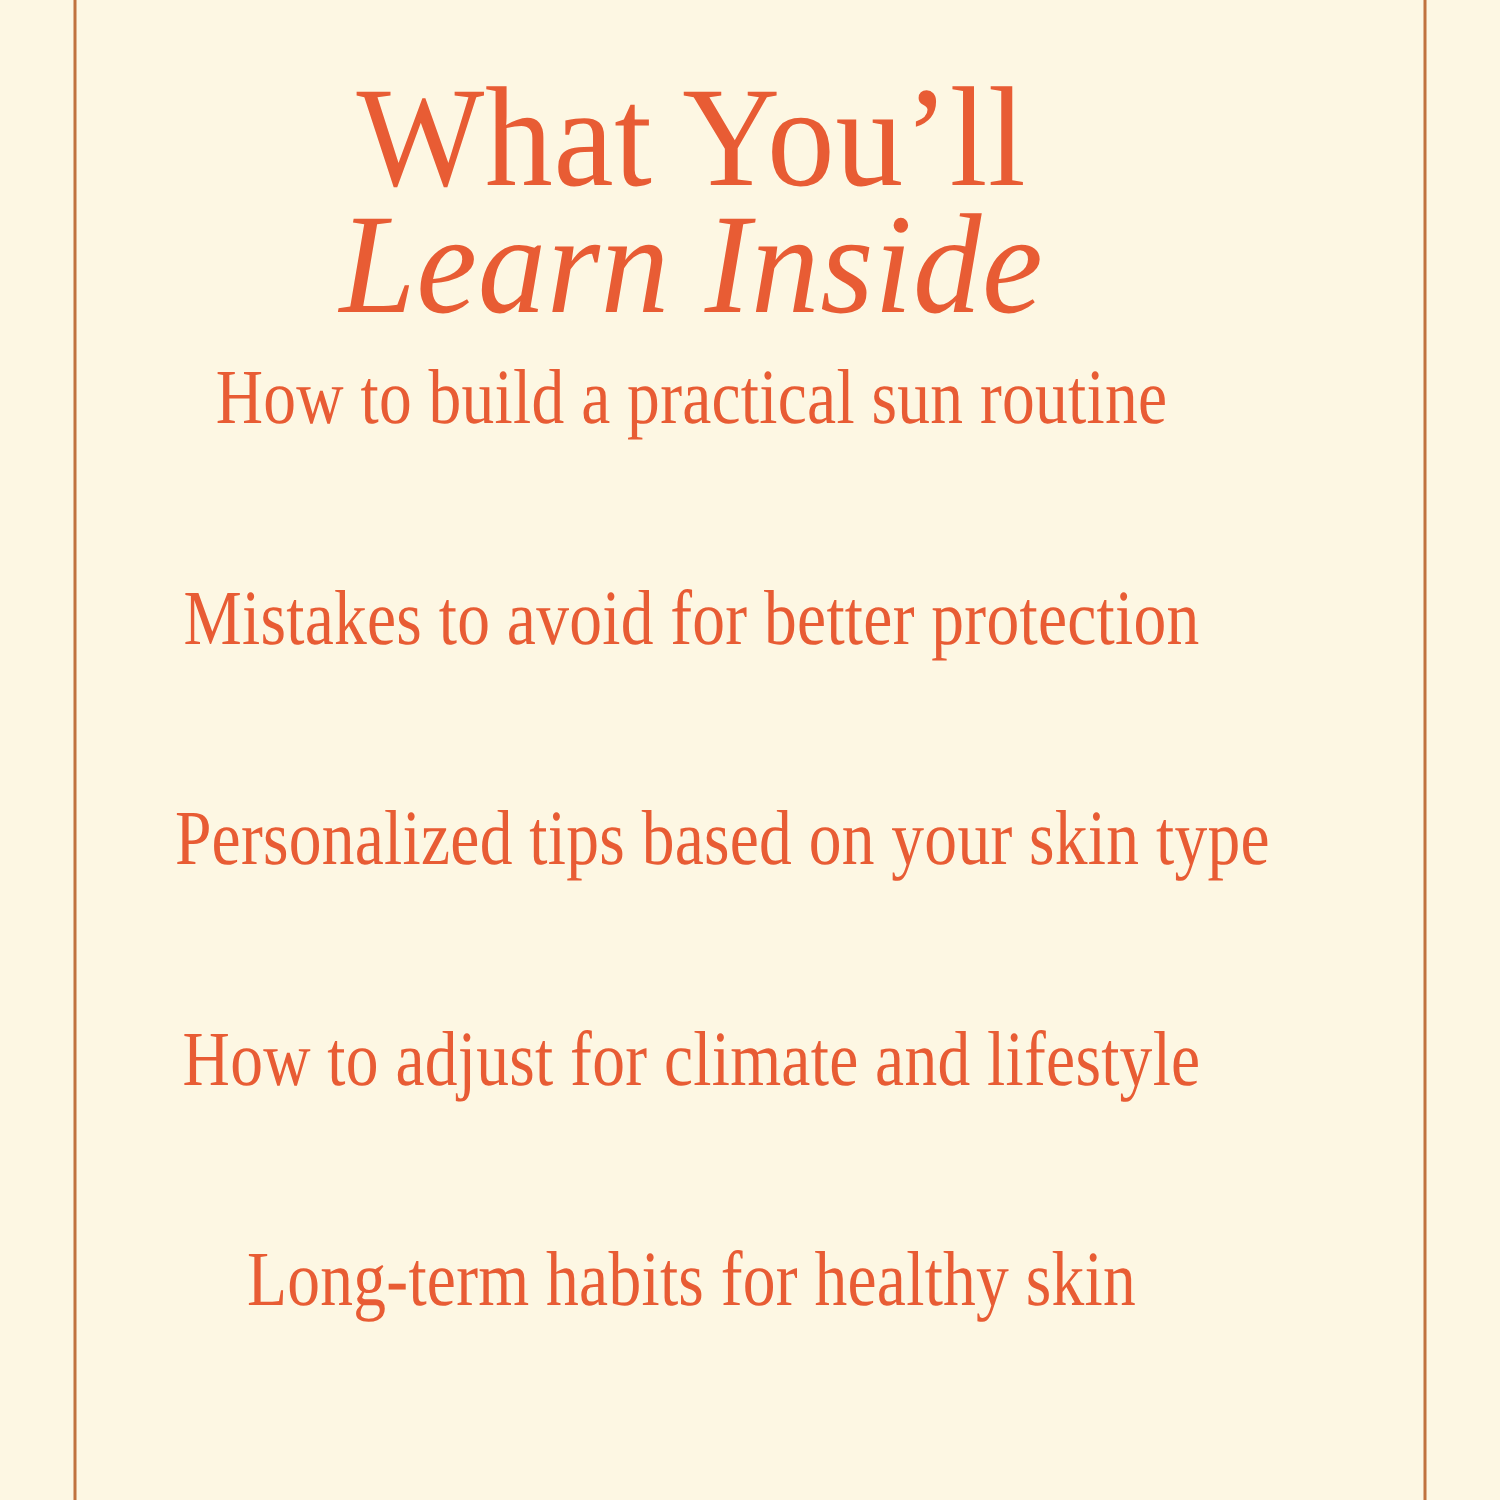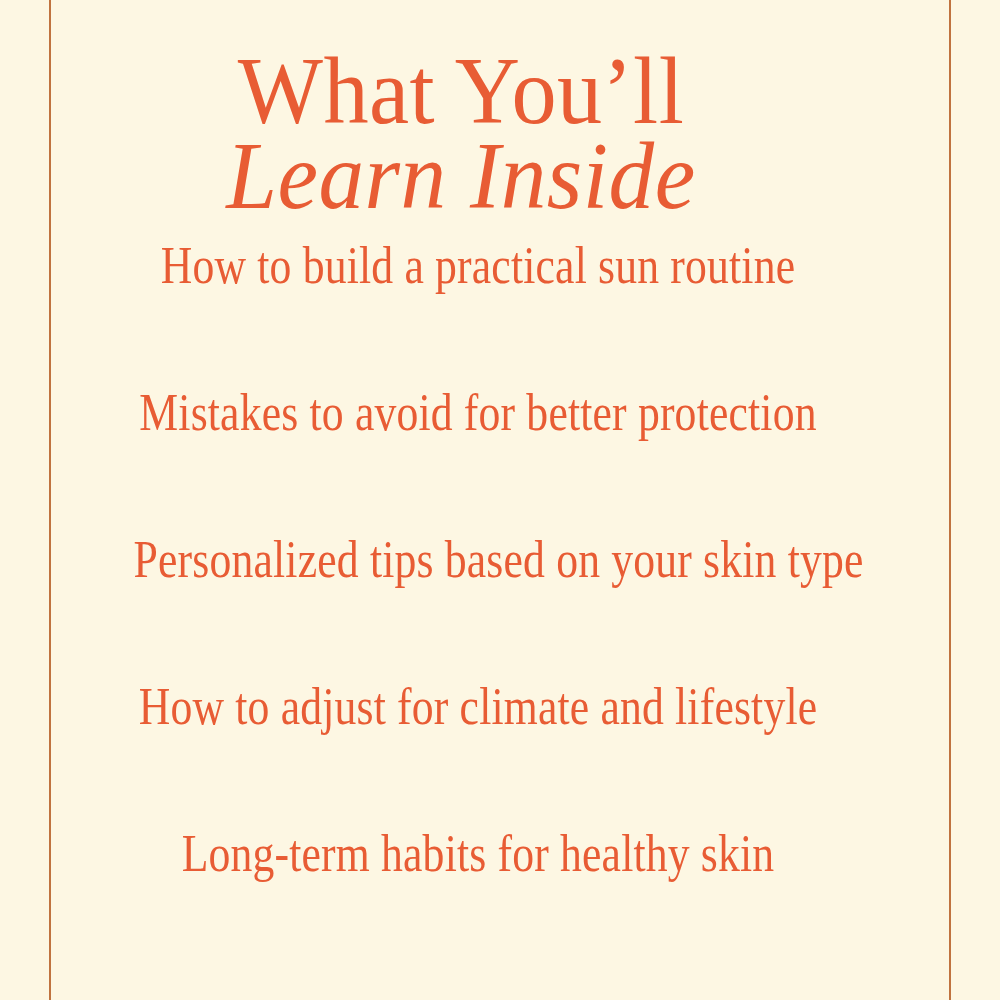--- a/index.html
+++ b/index.html
@@ -68,21 +68,21 @@
     font-weight: 400;
     font-style: italic;
     letter-spacing: 0.5px;
     transform: scaleX(0.96);
     margin-top: -4px;
   }
 
   
   .benefit-list {
     position: absolute;
-    left: 17px;
+    left: 0;
     top: 240px;
     width: 100%;
     list-style: none;
     margin: 0;
     padding: 0;
   }
   .benefit-item {
     color: #E85C34;
     font-size: 52px;
     font-weight: 400;

